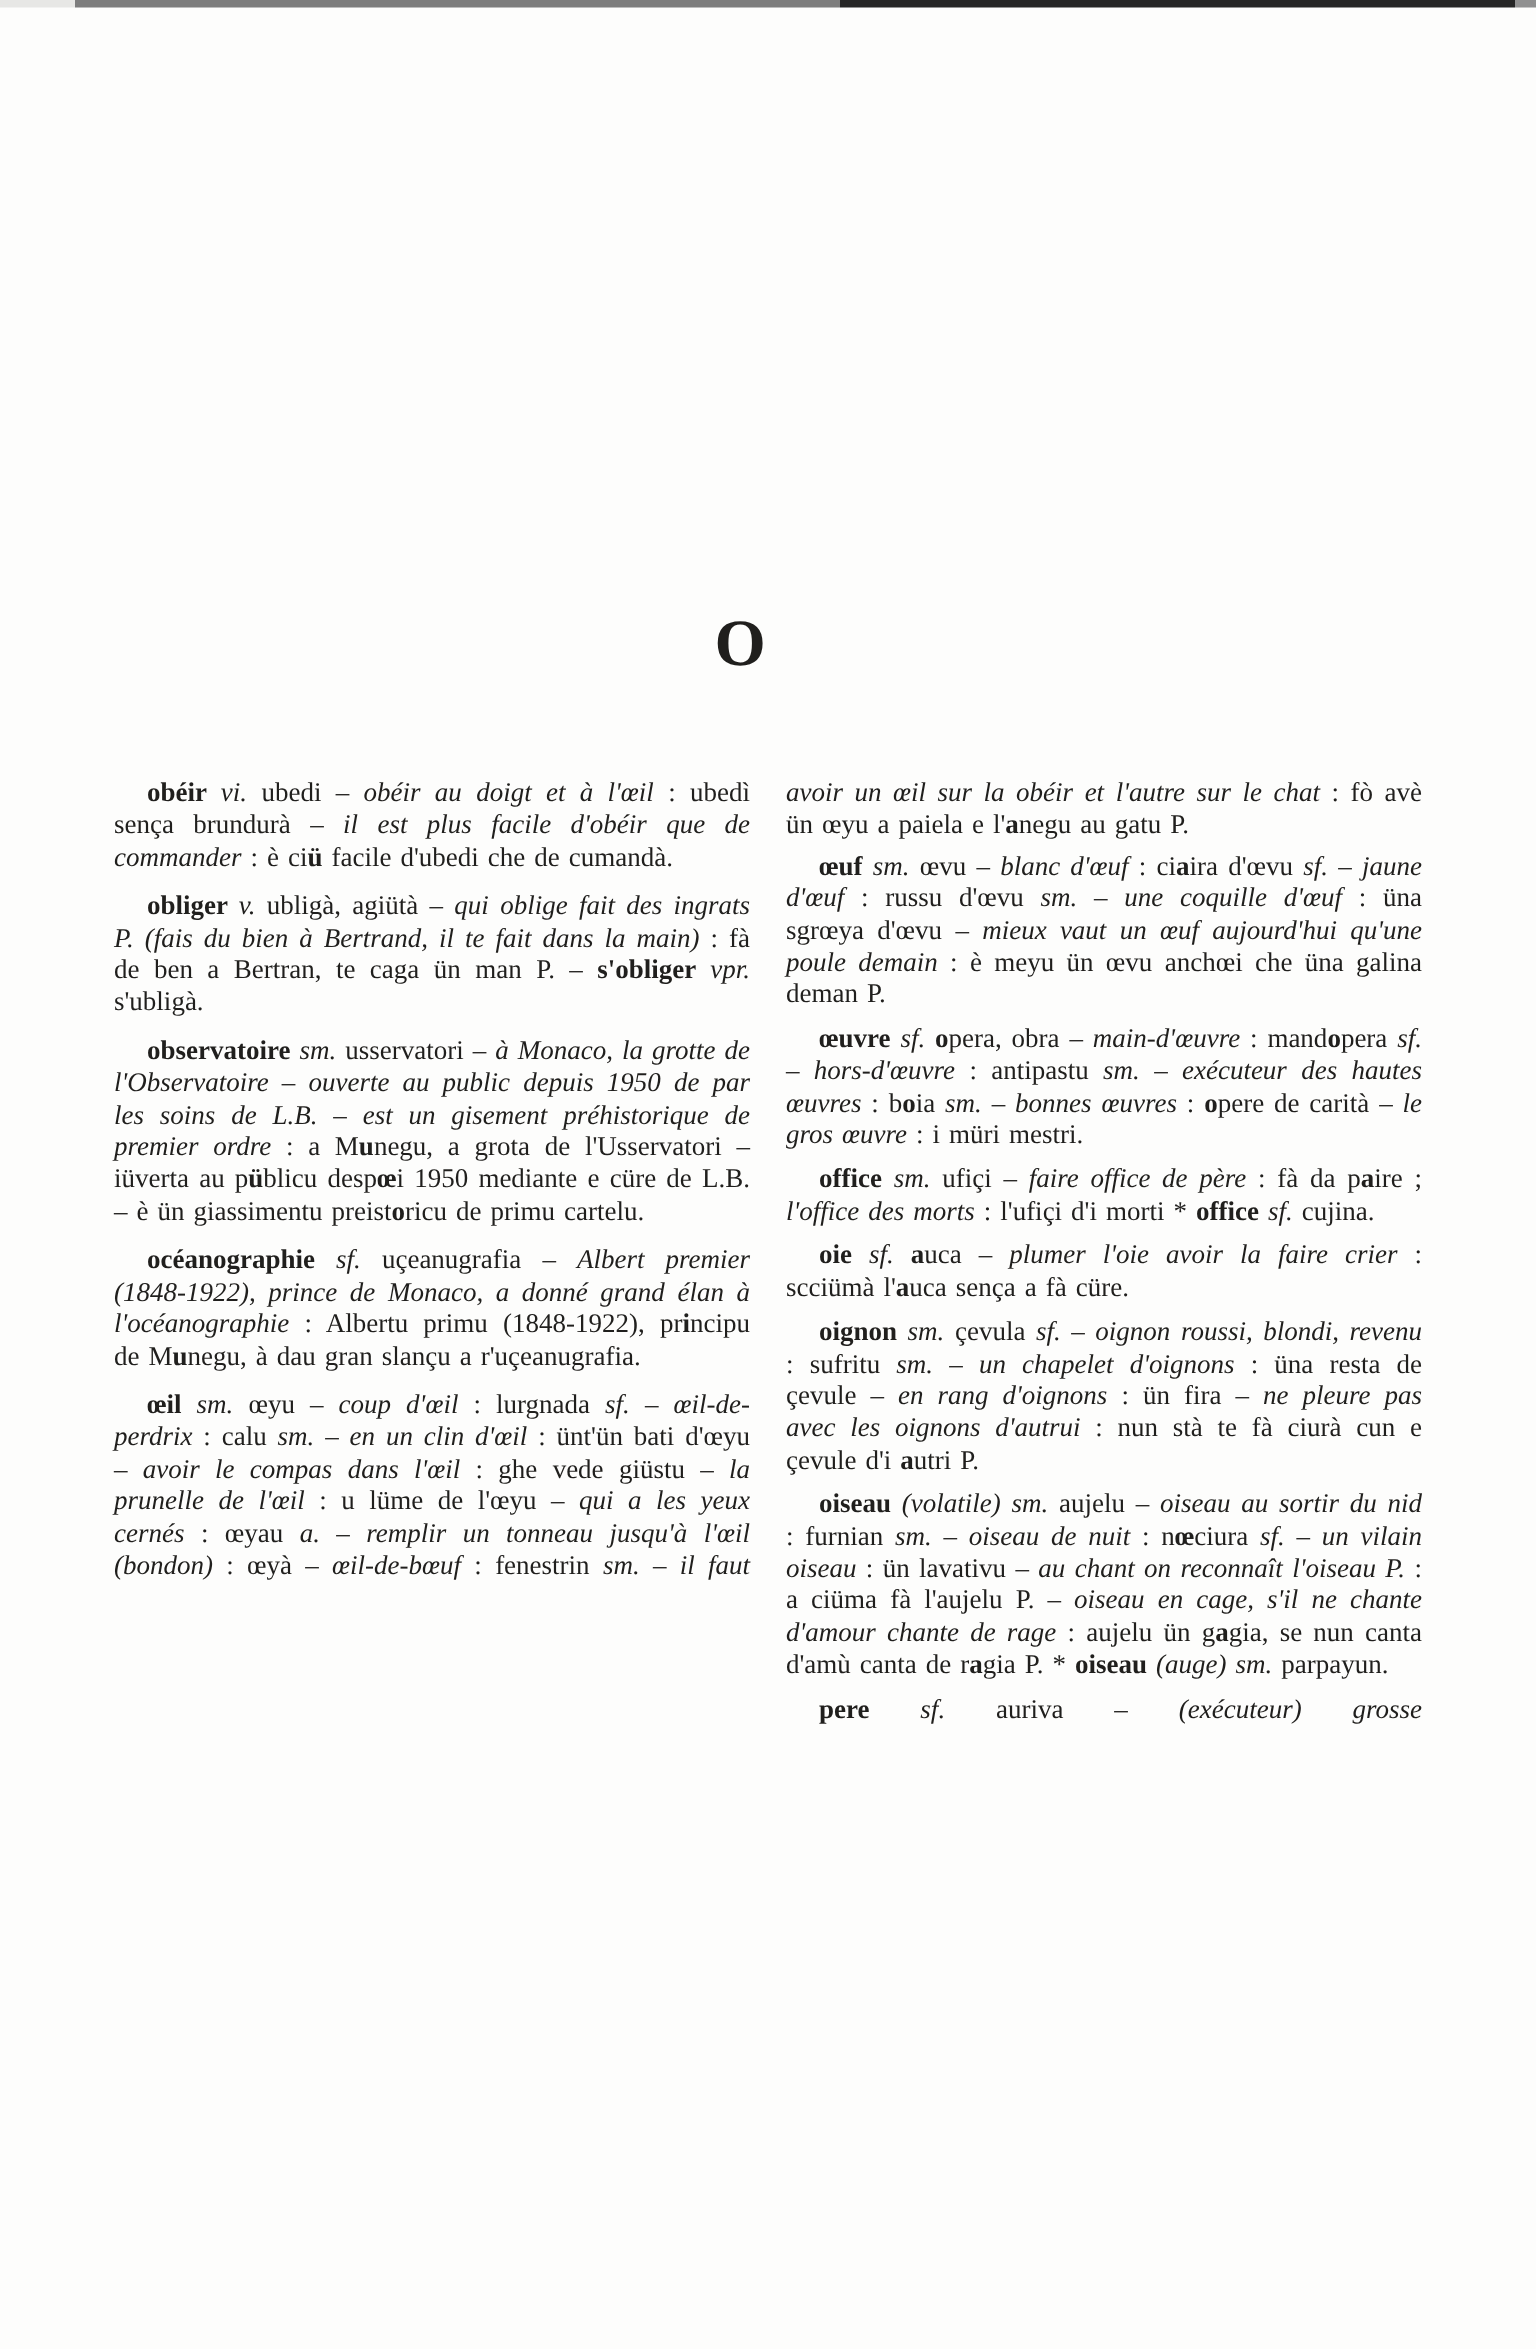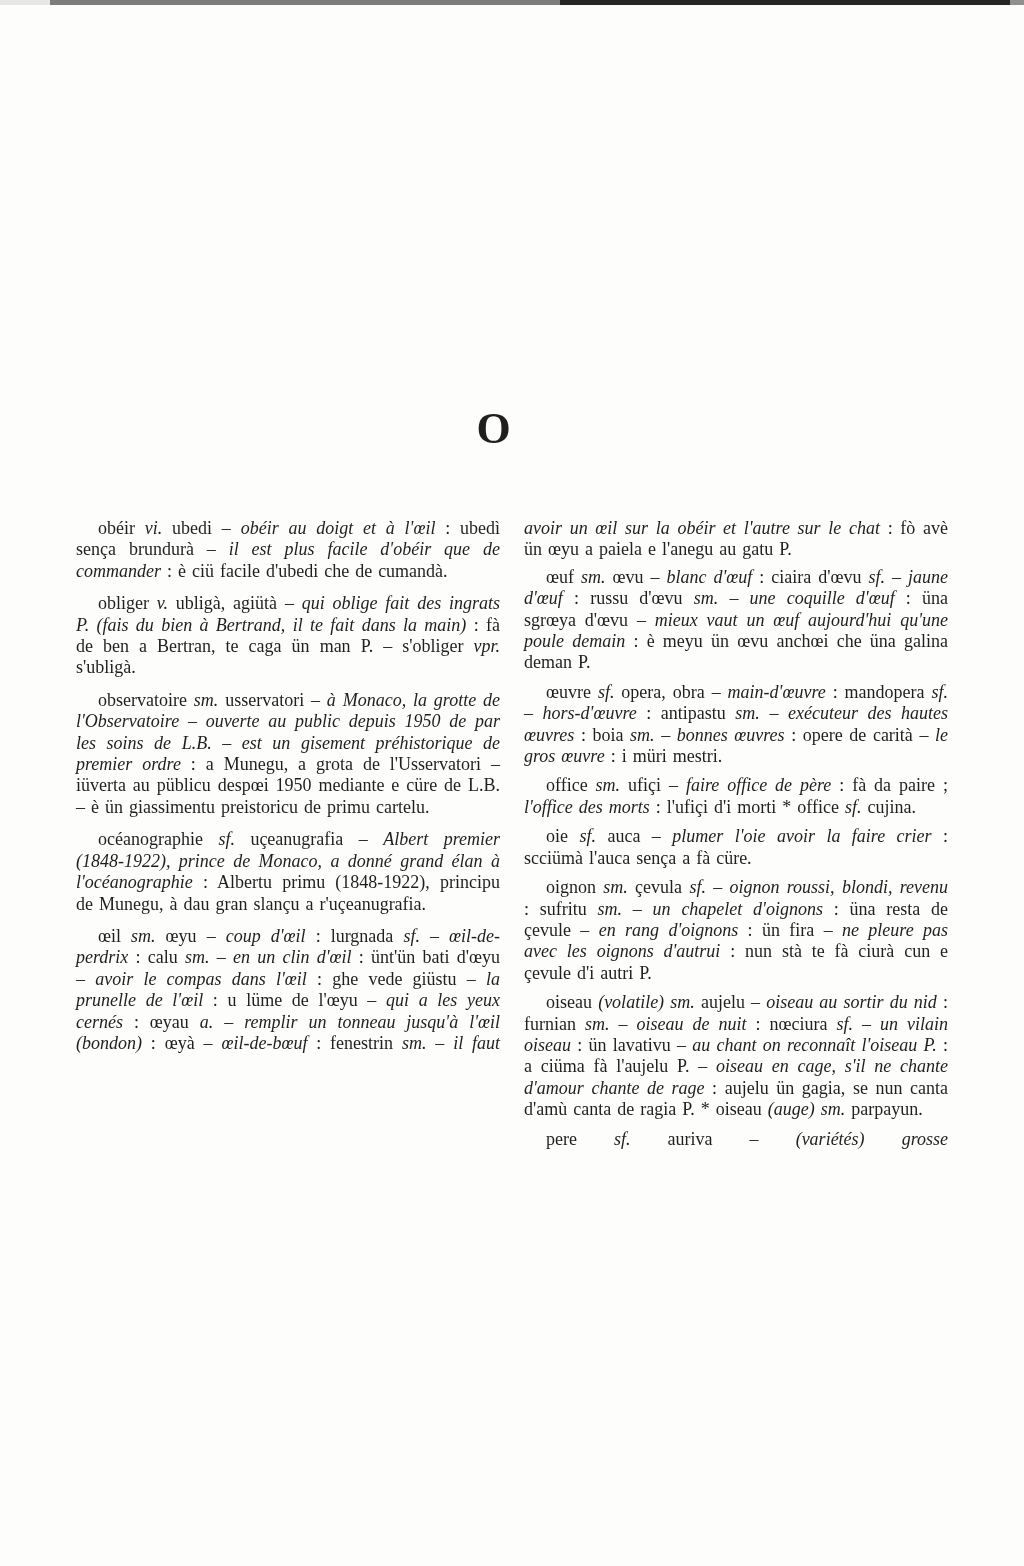--- a/index.html
+++ b/index.html
@@ -21,21 +21,21 @@
   .col{width:424px;}
   .entry{
     margin:0 0 11px 0;
     font-size:18px;line-height:21.4px;
     text-align:justify;text-indent:22px;
     word-spacing:1.5px;
   }
   .col-right .entry{margin-bottom:8px;}
   .entry.cont{text-indent:0;margin-bottom:6px;}
   .col .entry:last-child{text-align-last:justify;}
-  .run-b{font-weight:normal;margin-top:36px;}
+  .run-b{font-weight:bold;margin-top:36px;}
   .run-i{font-style:italic;}
 </style>
 </head>
 <body>
 
 <div class="page">
   <div class="scan-bar">
       <div style="width: 50px; background: rgb(231, 231, 229);"></div>
       <div style="width: 510px; background: rgb(125, 125, 125);"></div>
       <div style="width: 450px; background: rgb(38, 38, 38);"></div>
@@ -51,16 +51,16 @@
         <p class="entry"><span class="run-b">œil </span><span class="run-i">sm.</span><span class="run-r"> œyu – </span><span class="run-i">coup d'œil</span><span class="run-r"> : lurgnada </span><span class="run-i">sf.</span><span class="run-r"> – </span><span class="run-i">œil-de-perdrix</span><span class="run-r"> : calu </span><span class="run-i">sm.</span><span class="run-r"> – </span><span class="run-i">en un clin d'œil</span><span class="run-r"> : ünt'ün bati d'œyu – </span><span class="run-i">avoir le compas dans l'œil</span><span class="run-r"> : ghe vede giüstu – </span><span class="run-i">la prunelle de l'œil</span><span class="run-r"> : u lüme de l'œyu – </span><span class="run-i">qui a les yeux cernés</span><span class="run-r"> : œyau </span><span class="run-i">a.</span><span class="run-r"> – </span><span class="run-i">remplir un tonneau jusqu'à l'œil (bondon)</span><span class="run-r"> : œyà – </span><span class="run-i">œil-de-bœuf</span><span class="run-r"> : fenestrin </span><span class="run-i">sm.</span><span class="run-r"> – </span><span class="run-i">il faut</span></p>
       </div>
     <div class="col col-right">
         <p class="entry cont"><span class="run-i">avoir un œil sur la obéir et l'autre sur le chat</span><span class="run-r"> : fò avè ün œyu a paiela e l'</span><span class="run-b">a</span><span class="run-r">negu au gatu P.</span></p>
         <p class="entry"><span class="run-b">œuf </span><span class="run-i">sm.</span><span class="run-r"> œvu – </span><span class="run-i">blanc d'œuf</span><span class="run-r"> : ci</span><span class="run-b">a</span><span class="run-r">ira d'œvu </span><span class="run-i">sf.</span><span class="run-r"> – </span><span class="run-i">jaune d'œuf</span><span class="run-r"> : russu d'œvu </span><span class="run-i">sm.</span><span class="run-r"> – </span><span class="run-i">une coquille d'œuf</span><span class="run-r"> : üna sgrœya d'œvu – </span><span class="run-i">mieux vaut un œuf aujourd'hui qu'une poule demain</span><span class="run-r"> : è meyu ün œvu anchœi che üna galina deman P.</span></p>
         <p class="entry"><span class="run-b">œuvre </span><span class="run-i">sf.</span><span class="run-r"> </span><span class="run-b">o</span><span class="run-r">pera, obra – </span><span class="run-i">main-d'œuvre</span><span class="run-r"> : mand</span><span class="run-b">o</span><span class="run-r">pera </span><span class="run-i">sf.</span><span class="run-r"> – </span><span class="run-i">hors-d'œuvre</span><span class="run-r"> : antipastu </span><span class="run-i">sm.</span><span class="run-r"> – </span><span class="run-i">exécuteur des hautes œuvres</span><span class="run-r"> : b</span><span class="run-b">o</span><span class="run-r">ia </span><span class="run-i">sm.</span><span class="run-r"> – </span><span class="run-i">bonnes œuvres</span><span class="run-r"> : </span><span class="run-b">o</span><span class="run-r">pere de carità – </span><span class="run-i">le gros œuvre</span><span class="run-r"> : i müri mestri.</span></p>
         <p class="entry"><span class="run-b">office </span><span class="run-i">sm.</span><span class="run-r"> ufiçi – </span><span class="run-i">faire office de père</span><span class="run-r"> : fà da p</span><span class="run-b">a</span><span class="run-r">ire ; </span><span class="run-i">l'office des morts</span><span class="run-r"> : l'ufiçi d'i morti * </span><span class="run-b">office </span><span class="run-i">sf.</span><span class="run-r"> cujina.</span></p>
         <p class="entry"><span class="run-b">oie </span><span class="run-i">sf.</span><span class="run-r"> </span><span class="run-b">a</span><span class="run-r">uca – </span><span class="run-i">plumer l'oie avoir la faire crier</span><span class="run-r"> : scciümà l'</span><span class="run-b">a</span><span class="run-r">uca sença a fà cüre.</span></p>
         <p class="entry"><span class="run-b">oignon </span><span class="run-i">sm.</span><span class="run-r"> çevula </span><span class="run-i">sf.</span><span class="run-r"> – </span><span class="run-i">oignon roussi, blondi, revenu</span><span class="run-r"> : sufritu </span><span class="run-i">sm.</span><span class="run-r"> – </span><span class="run-i">un chapelet d'oignons</span><span class="run-r"> : üna resta de çevule – </span><span class="run-i">en rang d'oignons</span><span class="run-r"> : ün fira – </span><span class="run-i">ne pleure pas avec les oignons d'autrui</span><span class="run-r"> : nun stà te fà ciurà cun e çevule d'i </span><span class="run-b">a</span><span class="run-r">utri P.</span></p>
         <p class="entry"><span class="run-b">oiseau </span><span class="run-i">(volatile) sm.</span><span class="run-r"> aujelu – </span><span class="run-i">oiseau au sortir du nid</span><span class="run-r"> : furnian </span><span class="run-i">sm.</span><span class="run-r"> – </span><span class="run-i">oiseau de nuit</span><span class="run-r"> : n</span><span class="run-b">œ</span><span class="run-r">ciura </span><span class="run-i">sf.</span><span class="run-r"> – </span><span class="run-i">un vilain oiseau</span><span class="run-r"> : ün lavativu – </span><span class="run-i">au chant on reconnaît l'oiseau P.</span><span class="run-r"> : a ciüma fà l'aujelu P. – </span><span class="run-i">oiseau en cage, s'il ne chante d'amour chante de rage</span><span class="run-r"> : aujelu ün g</span><span class="run-b">a</span><span class="run-r">gia, se nun canta d'amù canta de r</span><span class="run-b">a</span><span class="run-r">gia P. * </span><span class="run-b">oiseau </span><span class="run-i">(auge) sm.</span><span class="run-r"> parpayun.</span></p>
-        <p class="entry"><span class="run-b">pere </span><span class="run-i">sf.</span><span class="run-r"> auriva – </span><span class="run-i">(variétés) grosse</span></p>
+        <p class="entry"><span class="run-b">pere </span><span class="run-i">sf.</span><span class="run-r"> auriva – </span><span class="run-i">(exécuteur) grosse</span></p>
       </div>
   </div>
 </div>
 
 </body></html>

